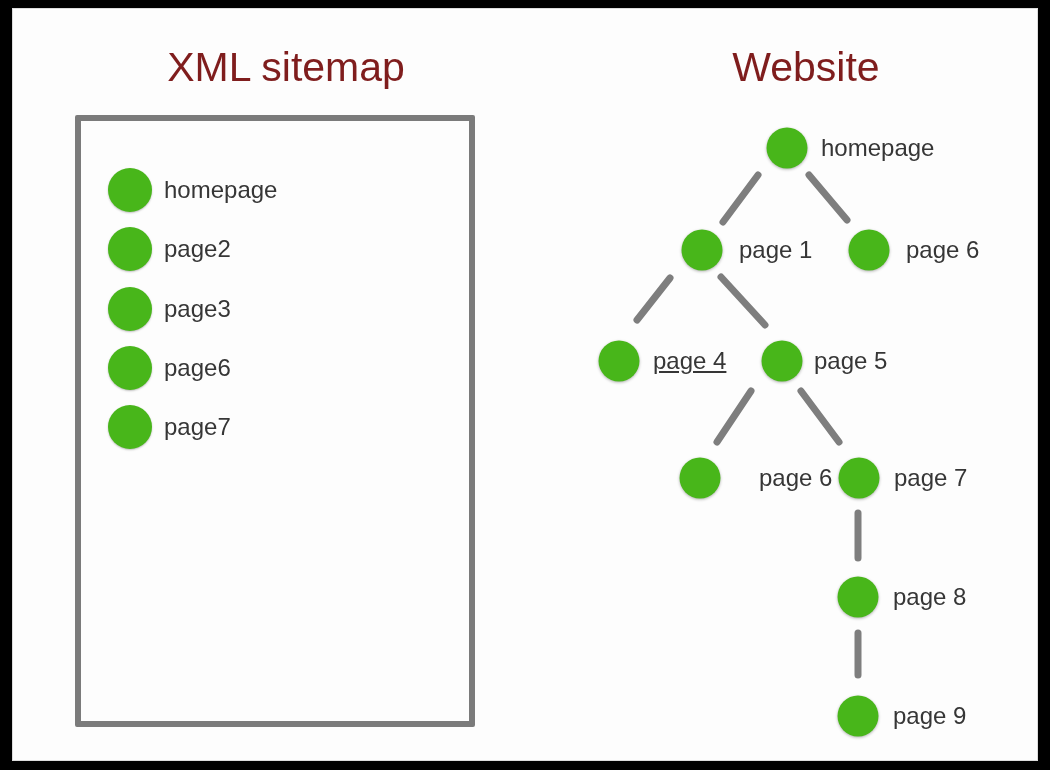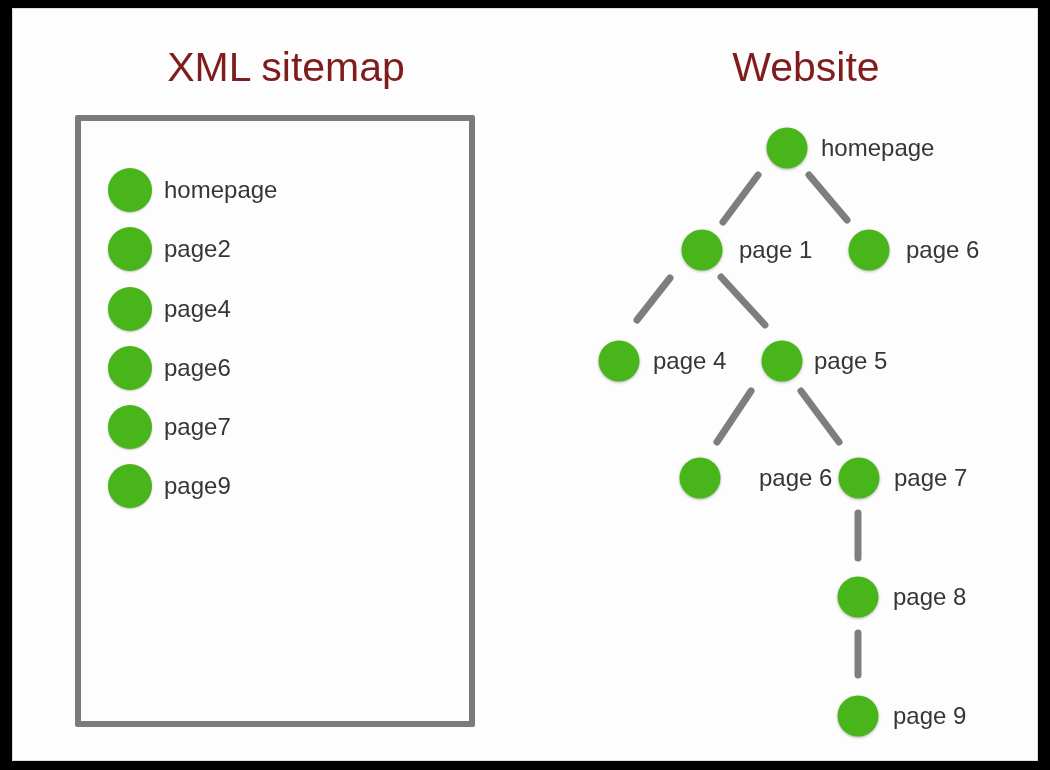--- a/index.html
+++ b/index.html
@@ -78,33 +78,29 @@
       <div class="sitemap-item">
         <span class="dot"></span>
         <span class="item-label">homepage</span>
       </div>
       <div class="sitemap-item">
         <span class="dot"></span>
         <span class="item-label">page2</span>
       </div>
       <div class="sitemap-item">
         <span class="dot"></span>
-        <span class="item-label">page4</span>
+        <span class="item-label">page3</span>
       </div>
       <div class="sitemap-item">
         <span class="dot"></span>
         <span class="item-label">page6</span>
       </div>
       <div class="sitemap-item">
         <span class="dot"></span>
         <span class="item-label">page7</span>
-      </div>
-      <div class="sitemap-item">
-        <span class="dot"></span>
-        <span class="item-label">page9</span>
       </div>
     </div>
   </div>
 
   <svg class="edges" viewBox="0 0 1026 753" xmlns="http://www.w3.org/2000/svg">
     <g stroke="#7e7e7e" stroke-width="7" stroke-linecap="round">
       <line x1="745" y1="166" x2="710" y2="213"></line>
       <line x1="796" y1="166" x2="834" y2="211"></line>
       <line x1="657" y1="269" x2="624" y2="311"></line>
       <line x1="708" y1="268" x2="752" y2="316"></line>
@@ -121,20 +117,20 @@
   <div class="node" style="left:606px;top:352px;"></div>
   <div class="node" style="left:769px;top:352px;"></div>
   <div class="node" style="left:687px;top:469px;"></div>
   <div class="node" style="left:846px;top:469px;"></div>
   <div class="node" style="left:845px;top:588px;"></div>
   <div class="node" style="left:845px;top:707px;"></div>
 
   <div class="node-label" style="left:808px;top:139px;">homepage</div>
   <div class="node-label" style="left:726px;top:241px;">page 1</div>
   <div class="node-label" style="left:893px;top:241px;">page 6</div>
-  <div class="node-label" style="left:640px;top:352px;">page 4</div>
+  <div class="node-label" style="left:640px;top:352px;text-decoration:underline;">page 4</div>
   <div class="node-label" style="left:801px;top:352px;">page 5</div>
   <div class="node-label" style="left:723px;top:469px;margin-left:23px;">page 6</div>
   <div class="node-label" style="left:881px;top:469px;text-align:center;">page 7</div>
   <div class="node-label" style="left:880px;top:588px;text-align:center;">page 8</div>
   <div class="node-label" style="left:880px;top:707px;text-align:right;">page 9</div>
 
 </div>
 
 </body></html>

